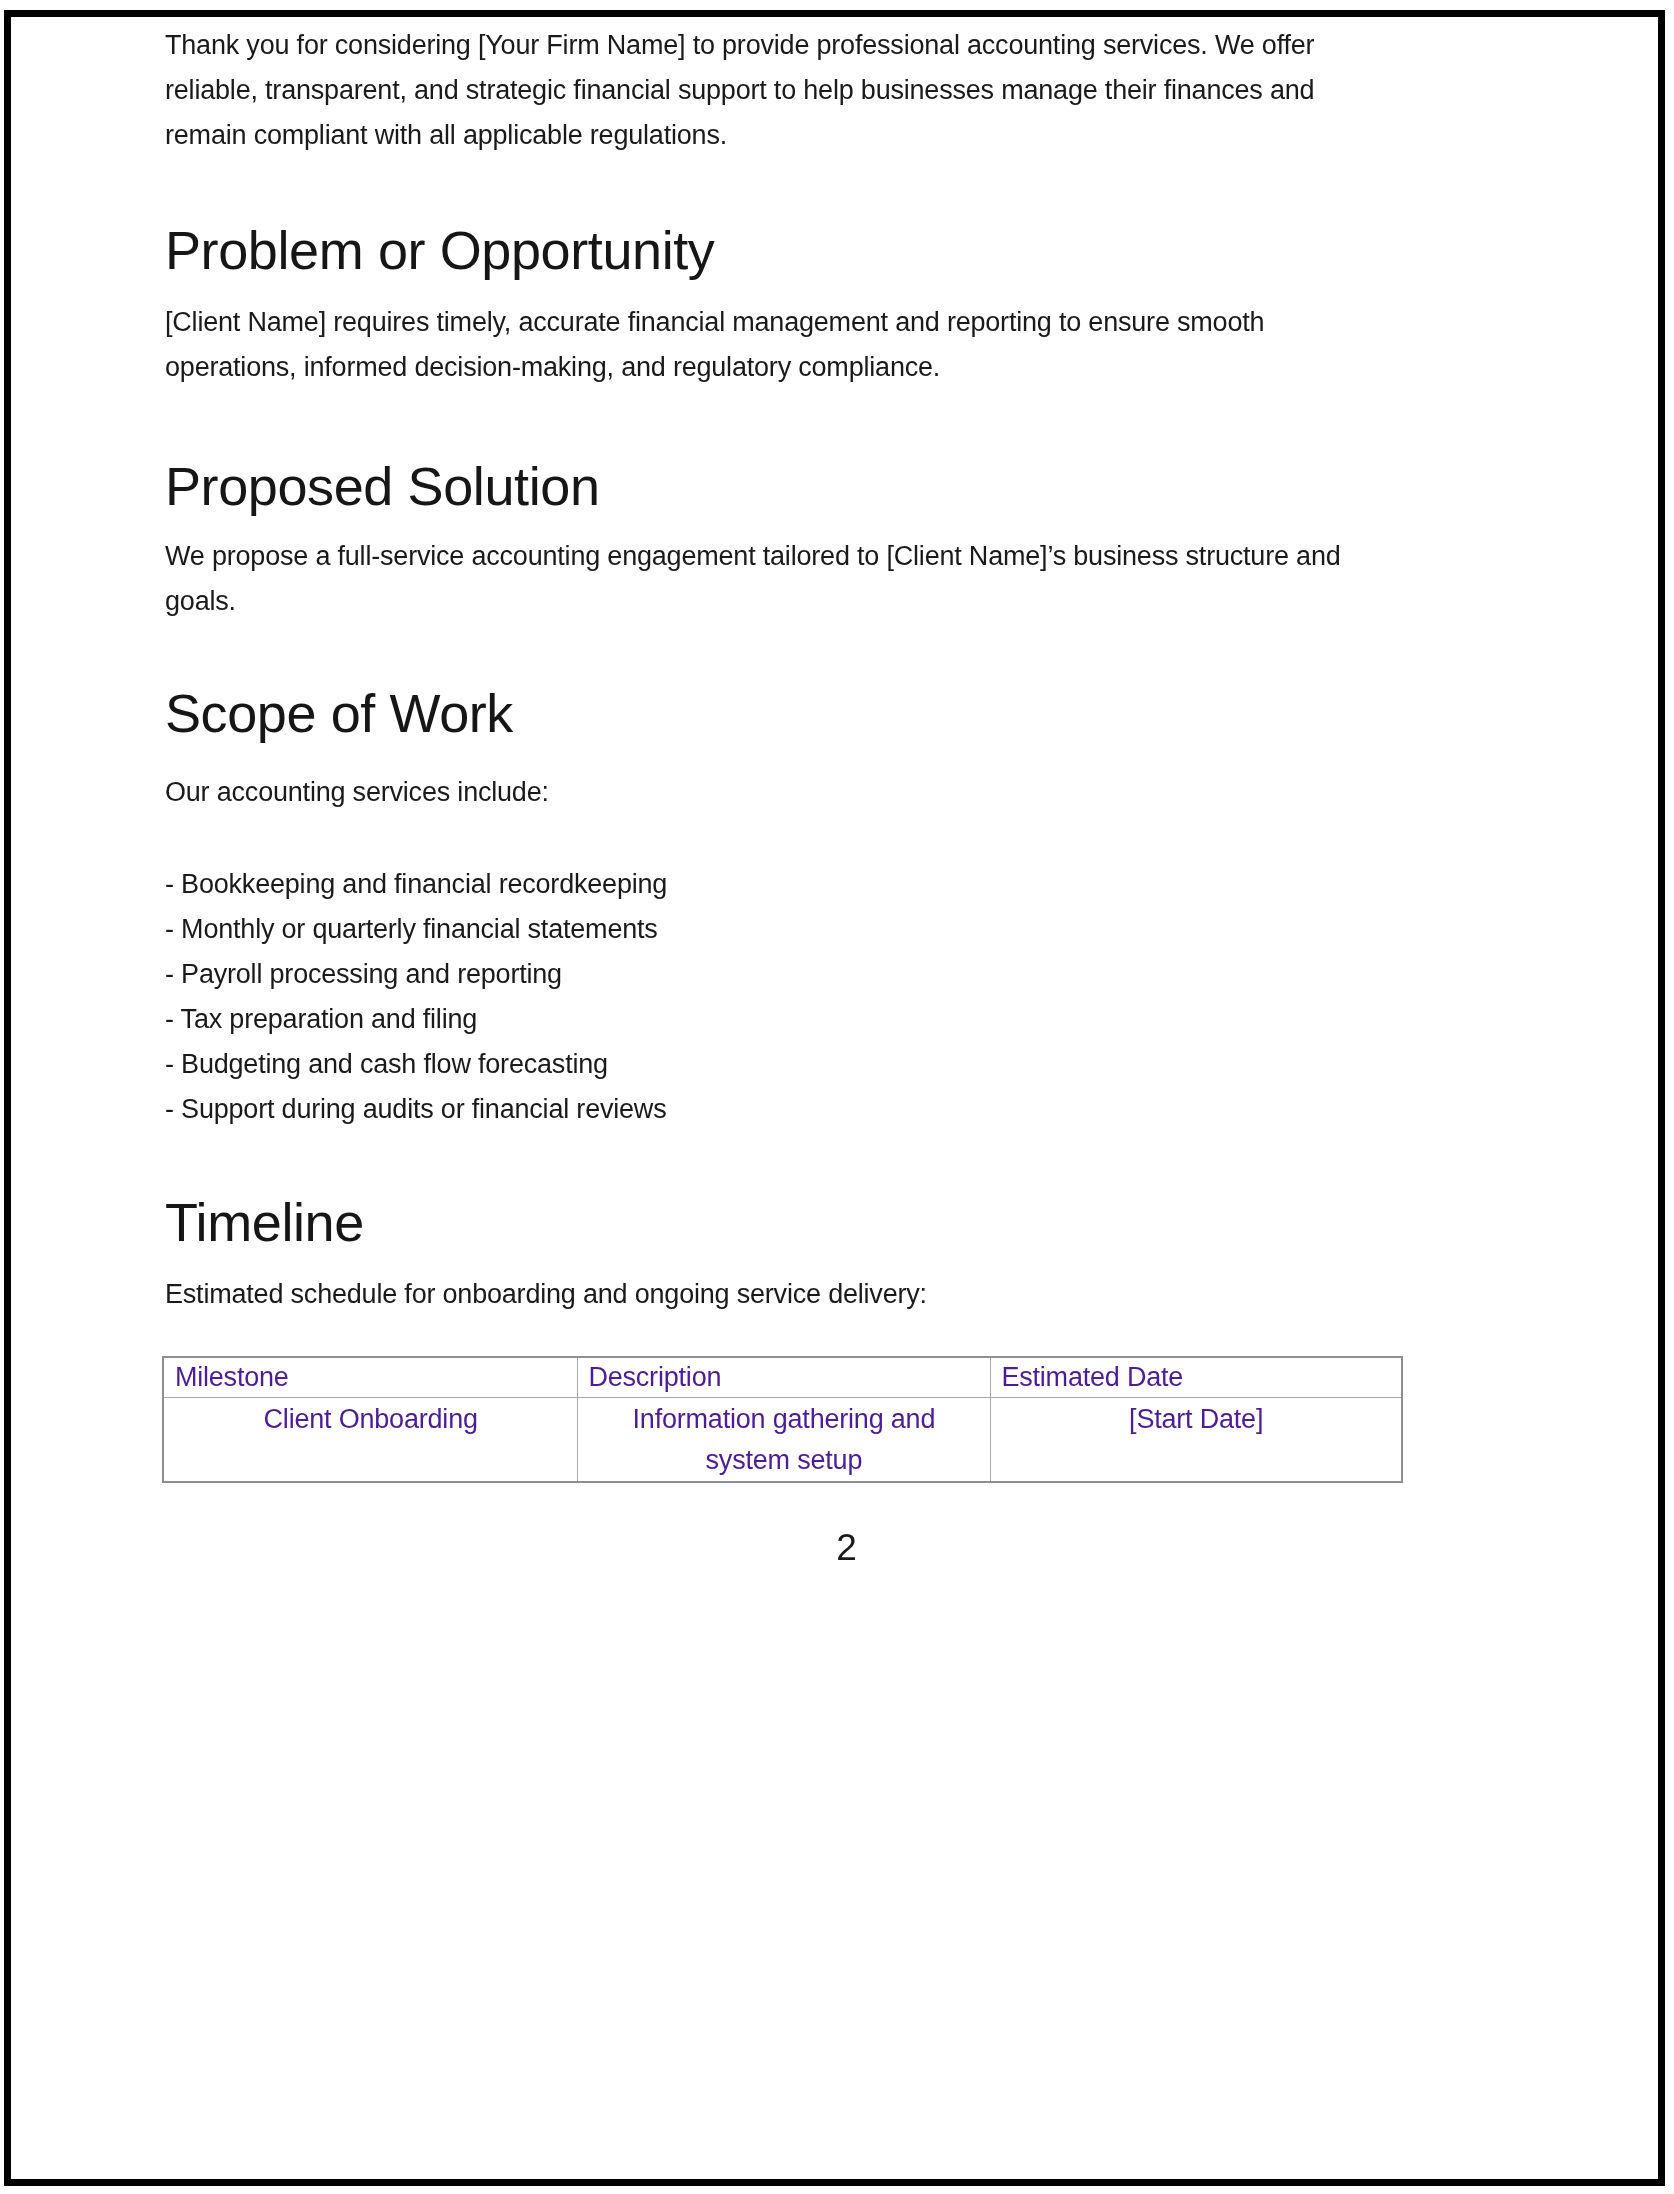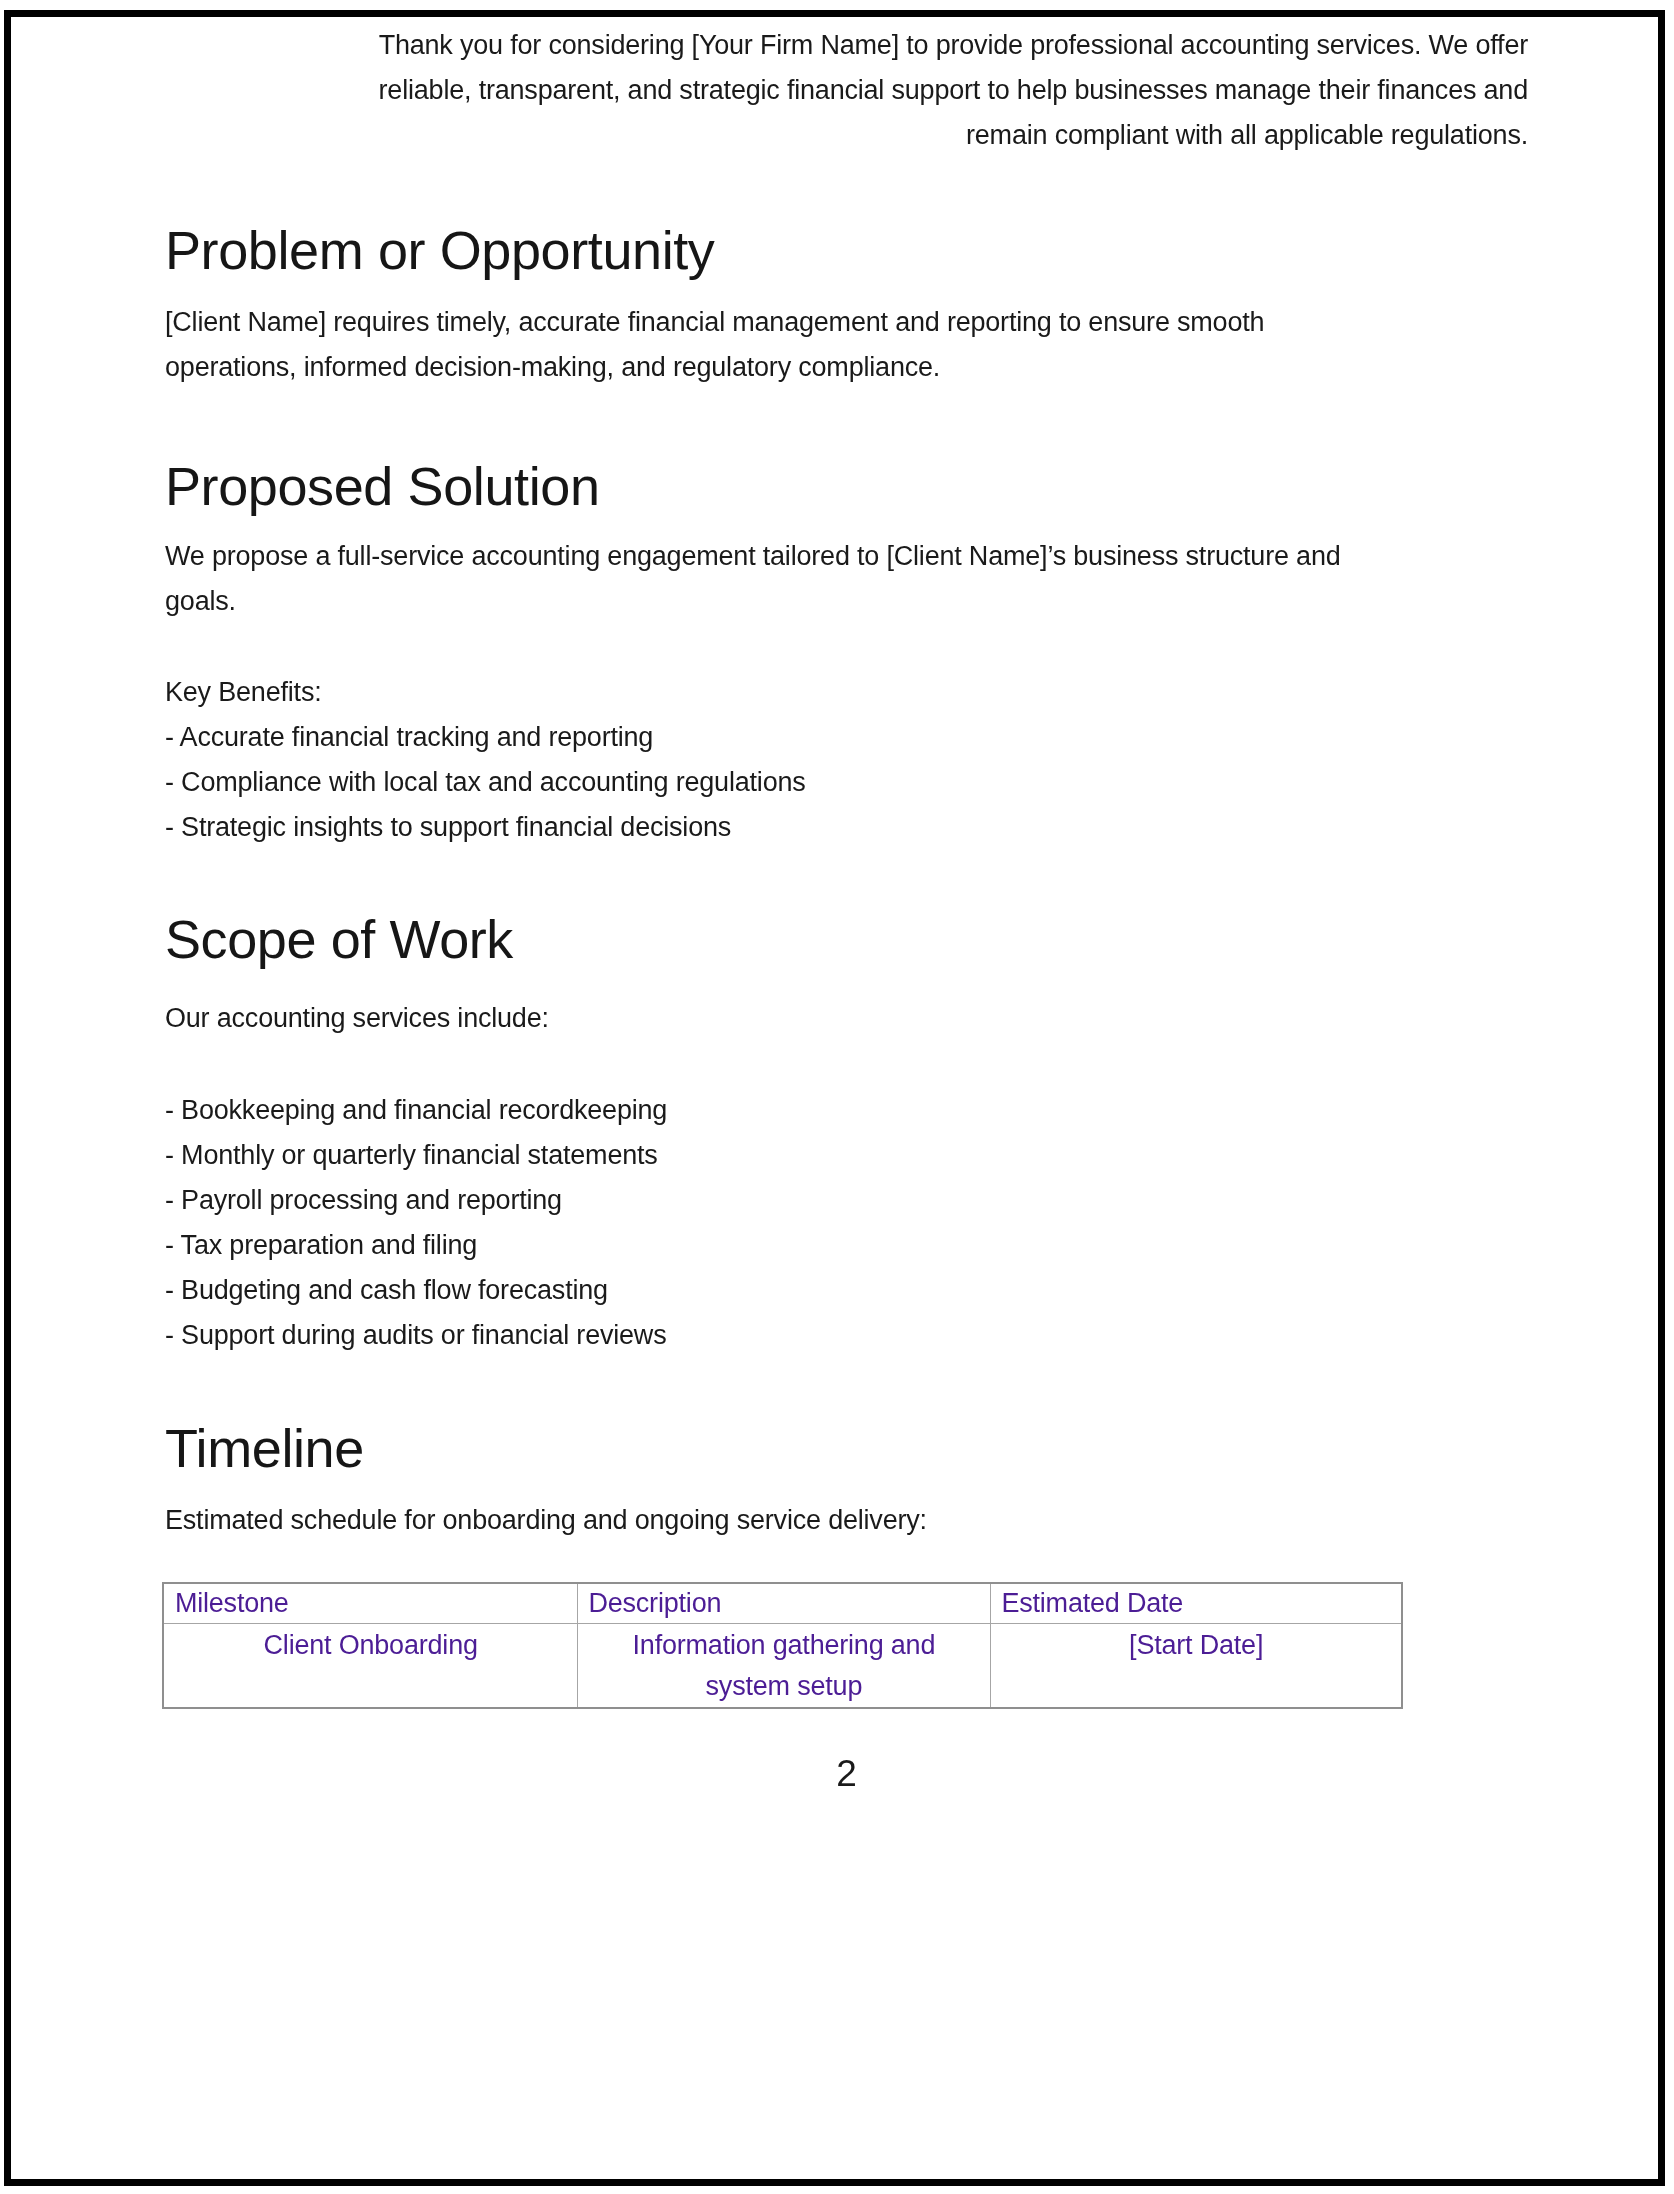--- a/index.html
+++ b/index.html
@@ -93,39 +93,35 @@
 </style>
 </head>
 <body>
 
 <div class="page">
   <div class="page-frame"></div>
 
   <div class="content">
 
 
-    <p class="body-text" style="margin-top:23px;text-align:right;">Thank you for considering [Your Firm Name] to provide professional accounting services. We offer
+    <p class="body-text" style="margin-top:23px;">Thank you for considering [Your Firm Name] to provide professional accounting services. We offer
 reliable, transparent, and strategic financial support to help businesses manage their finances and
 remain compliant with all applicable regulations.</p>
 
 
     <h1 class="h1" style="margin-top:59px;">Problem or Opportunity</h1>
 
     <p class="body-text" style="margin-top:16px;">[Client Name] requires timely, accurate financial management and reporting to ensure smooth
 operations, informed decision-making, and regulatory compliance.</p>
 
     <h1 class="h1" style="margin-top:63px;">Proposed Solution</h1>
 
     <p class="body-text" style="margin-top:14px;">We propose a full-service accounting engagement tailored to [Client Name]’s business structure and
 goals.</p>
 
-    <p class="body-text" style="margin-top:46px;">Key Benefits:
-- Accurate financial tracking and reporting
-- Compliance with local tax and accounting regulations
-- Strategic insights to support financial decisions</p>
 
     <h1 class="h1" style="margin-top:56px;">Scope of Work</h1>
 
     <p class="body-text" style="margin-top:23px;">Our accounting services include:</p>
 
     <p class="body-text" style="margin-top:47px;">- Bookkeeping and financial recordkeeping
 - Monthly or quarterly financial statements
 - Payroll processing and reporting
 - Tax preparation and filing
 - Budgeting and cash flow forecasting

